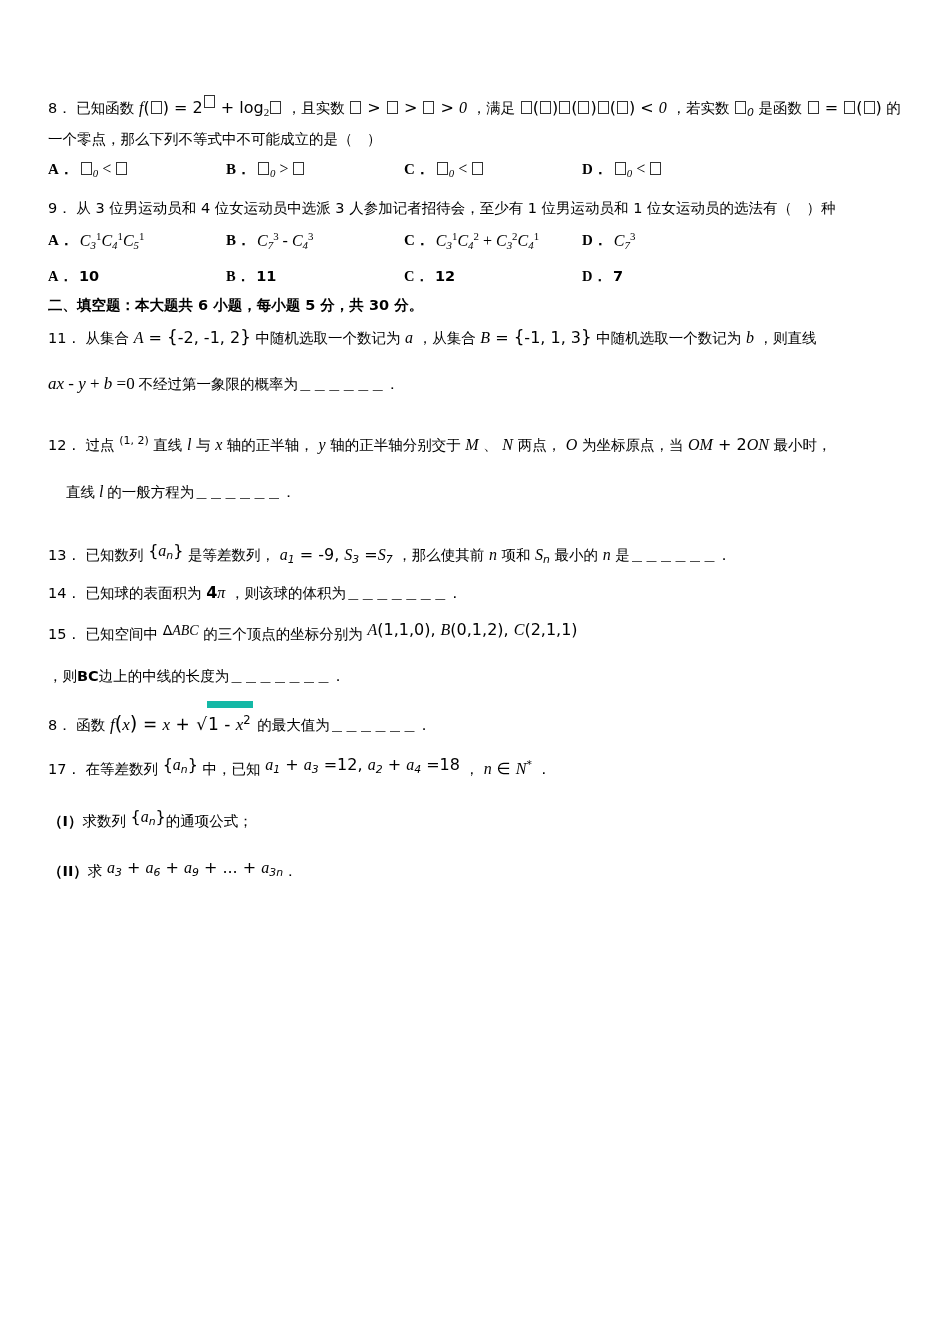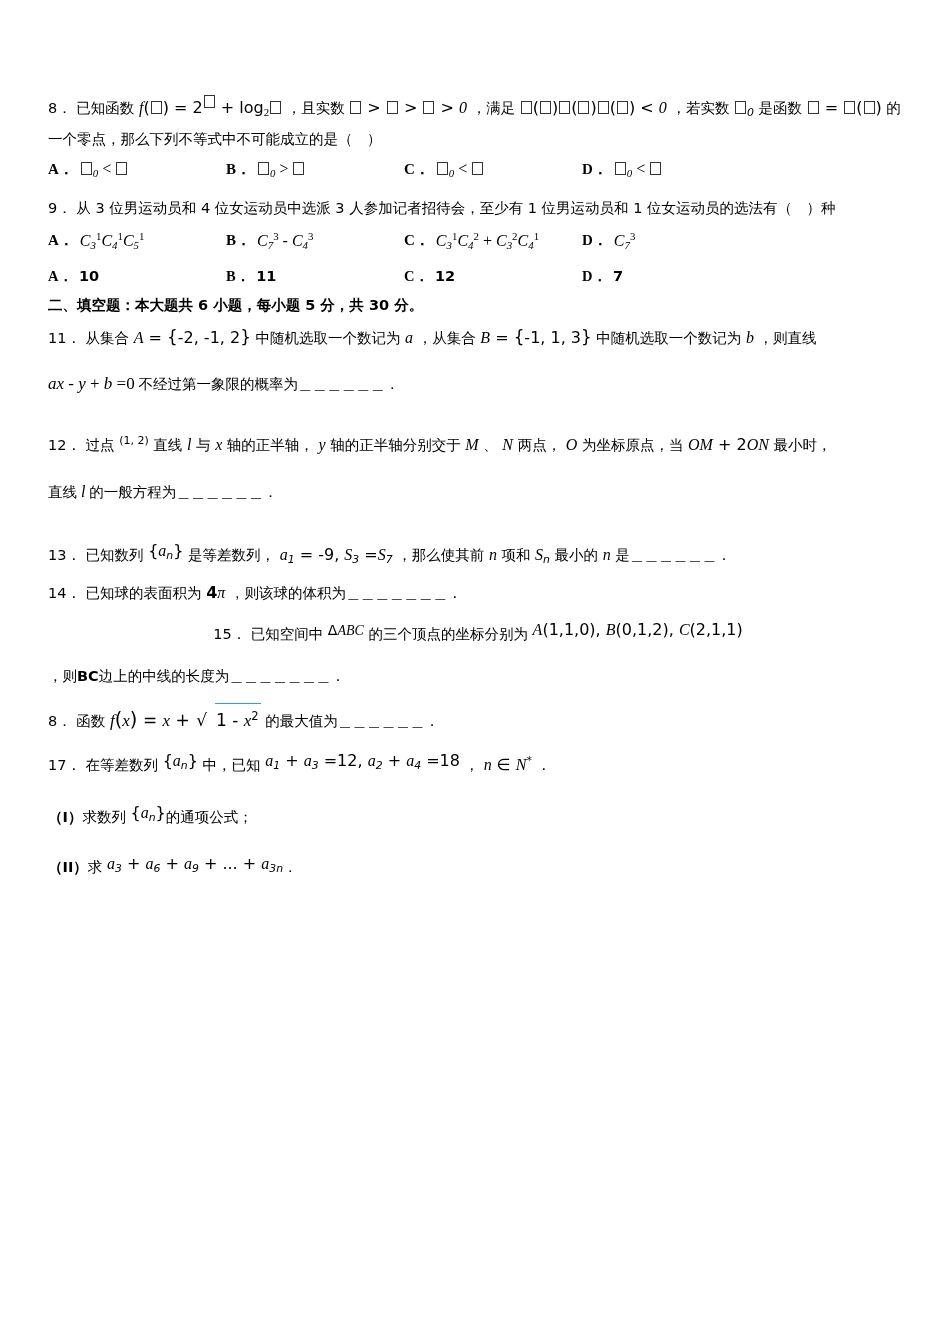--- a/index.html
+++ b/index.html
@@ -68,24 +68,23 @@
     font-size: 14.5px;
     font-weight: bold;
     margin: 10px 0 6px 0;
   }
   .sqrt {
     display: inline-block;
     position: relative;
     padding-left: 1px;
   }
   .sqrt .radicand {
-    border-top: 1px solid #14b8a6;
+    border-top: 7px solid #14b8a6;
     padding: 0 2px 0 1px;
     display: inline-block;
-    margin-left: 8px;
   }
   .pm { font-style: normal; }
   .q-num { font-family: "DejaVu Sans", sans-serif; }
   .set-brace {
     font-size: 1.05em;
   }
   .row-gap { height: 10px; }
   .mathline { font-size: 16px; }
 </style>
 </head>
@@ -221,21 +220,21 @@
         <span>、</span>
         <span class="mathline mi">N</span>
         <span>两点，</span>
         <span class="mathline mi">O</span>
         <span>为坐标原点，当</span>
         <span class="mathline"><span class="mi">OM</span> + 2<span class="mi">ON</span></span>
         
         最小时，
       </span>
     </div>
-    <div class="q" style="margin-top:16px;">
+    <div class="q" style="margin-top:16px;margin-left:18px;">
       <span class="q-text">直线</span>
       <span class="mathline mi">l</span>
       <span class="q-text">的一般方程为＿＿＿＿＿＿．</span>
     </div>
 
     <div class="row-gap"></div>
 
     <div class="q" style="margin-top:12px;">
       <span class="q-text">
         <span class="q-num">13．</span>
@@ -255,21 +254,21 @@
 
     <div class="q" style="margin-top:6px;">
       <span class="q-text">
         <span class="q-num">14．</span>
         <span>已知球的表面积为</span>
         <span class="mathline"><b>4</b><span class="mi">π</span></span>
         <span>，则该球的体积为＿＿＿＿＿＿＿．</span>
       </span>
     </div>
 
-    <div class="q" style="margin-top:4px;text-align:center;">
+    <div class="q" style="margin-top:4px;">
       <span class="q-text">
         <span class="q-num">15．</span>
         <span>已知空间中</span>
         <span class="mathline" style="vertical-align:4px;font-size:14px;">Δ<span class="mi">ABC</span></span>
         <span>的三个顶点的坐标分别为</span>
         <span class="mathline" style="vertical-align:4px;"><span class="mi">A</span>(1,1,0), <span class="mi">B</span>(0,1,2), <span class="mi">C</span>(2,1,1)</span>
       </span>
     </div>
     <div class="q" style="margin-top:12px;">
       <span class="q-text">

